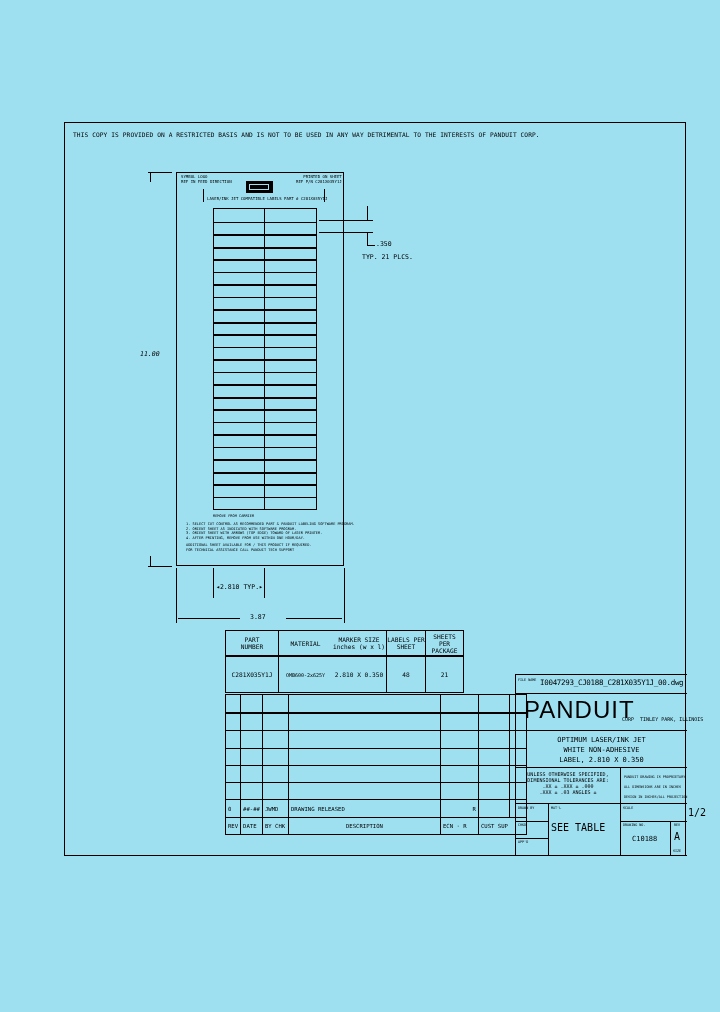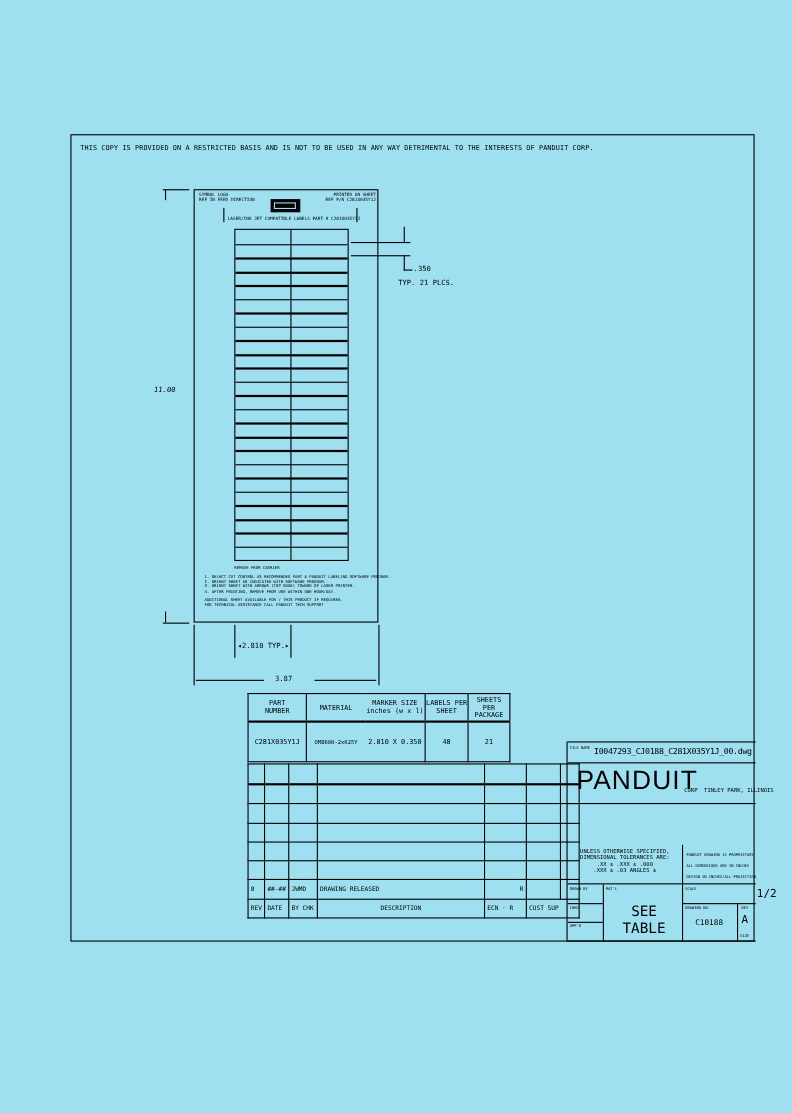--- a/index.html
+++ b/index.html
@@ -227,20 +227,25 @@
 
 <div class="abs tb">
   <div class="row" style="top:0;height:20px;border-top:1.2px solid #000;">
     <span class="abs tiny" style="left:2px;top:3px;">FILE NAME</span>
     <span class="abs" style="left:24px;top:3px;font-size:7.5px;white-space:nowrap;letter-spacing:-0.3px;">I0047293_CJ0188_C281X035Y1J_00.dwg</span>
   </div>
   <div class="row" style="top:20px;height:37px;">
     <span class="abs" style="left:8px;top:2px;font-size:24px;font-family:'Liberation Sans',sans-serif;font-weight:200;letter-spacing:1px;">PANDUIT</span>
     <span class="abs" style="left:106px;top:22px;font-size:5px;white-space:nowrap;"><span>CORP</span>&nbsp;&nbsp;<span>TINLEY PARK, ILLINOIS</span></span>
   </div>
+  <div class="row center" style="top:57px;height:37px;font-size:7px;line-height:10px;padding-top:4px;">
+    <div>OPTIMUM LASER/INK JET</div>
+    <div>WHITE NON-ADHESIVE</div>
+    <div>LABEL, 2.810 X 0.350</div>
+  </div>
   <div class="row" style="top:94px;height:36px;">
     <div class="abs center" style="left:0;top:3px;width:104px;font-size:5px;line-height:6px;">
       <div>UNLESS OTHERWISE SPECIFIED,</div>
       <div>DIMENSIONAL TOLERANCES ARE:</div>
       <div>.XX ±  .XXX ± .000</div>
       <div>.XXX ±  .03  ANGLES ±</div>
     </div>
     <div class="abs line-v" style="left:104px;top:0;height:36px;"></div>
     <div class="abs tiny" style="left:108px;top:4px;line-height:10px;">
       <div>PANDUIT DRAWING IS PROPRIETARY</div>
@@ -252,21 +257,21 @@
     <div class="abs line-h" style="left:0;top:17px;width:32px;"></div>
     <div class="abs line-h" style="left:0;top:34px;width:32px;"></div>
     <div class="abs line-v" style="left:32px;top:0;height:52px;"></div>
     <div class="abs line-v" style="left:104px;top:0;height:52px;"></div>
     <div class="abs line-h" style="left:104px;top:17px;width:67px;"></div>
     <div class="abs line-v" style="left:154px;top:17px;height:35px;"></div>
     <span class="abs tiny" style="left:2px;top:2px;">DRAWN BY</span>
     <span class="abs tiny" style="left:2px;top:19px;">CHKD</span>
     <span class="abs tiny" style="left:2px;top:36px;">APP'D</span>
     <span class="abs tiny" style="left:35px;top:2px;">MAT'L</span>
-    <span class="abs" style="left:35px;top:18px;width:69px;text-align:center;font-size:13px;">SEE TABLE</span>
+    <span class="abs" style="left:35px;top:18px;width:69px;text-align:left;font-size:10px;">SEE TABLE</span>
     <span class="abs tiny" style="left:107px;top:2px;">SCALE</span>
     <span class="abs" style="left:132px;top:3px;font-size:10px;margin-left:40px;">1/2</span>
     <span class="abs tiny" style="left:107px;top:19px;">DRAWING NO.</span>
     <span class="abs" style="left:116px;top:31px;font-size:7px;">C10188</span>
     <span class="abs tiny" style="left:158px;top:19px;">REV</span>
     <span class="abs" style="left:158px;top:27px;font-size:10px;">A</span>
     <span class="abs tiny" style="left:157px;top:45px;">SIZE</span>
   </div>
 </div>
 

